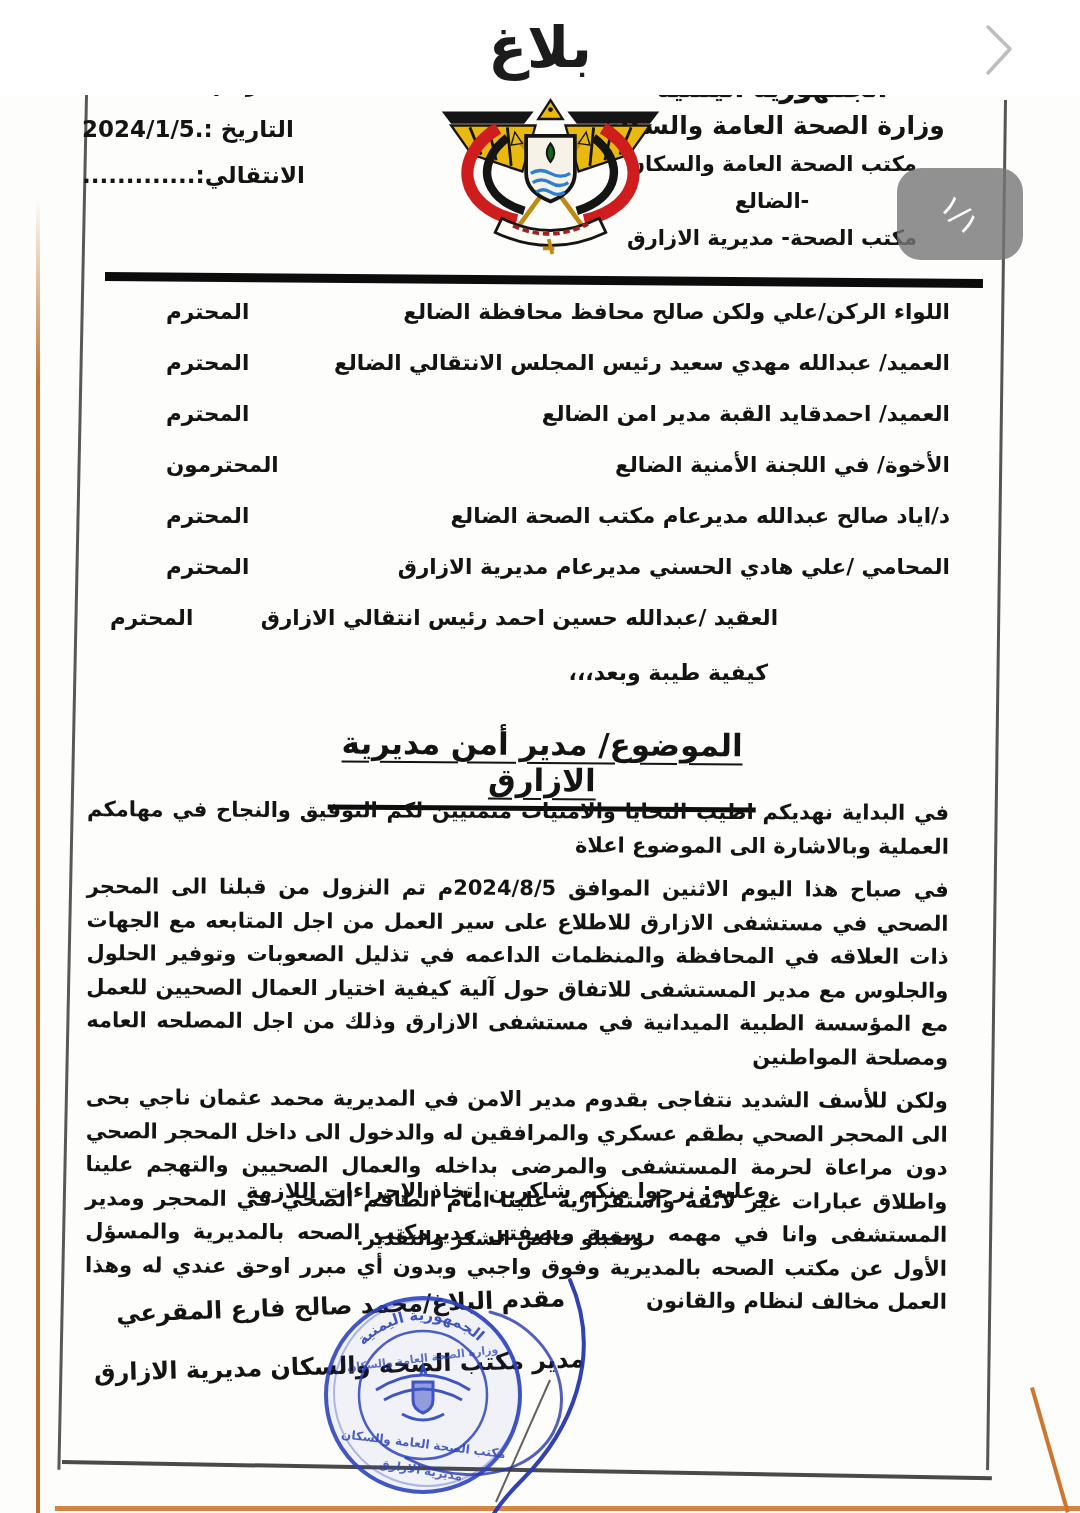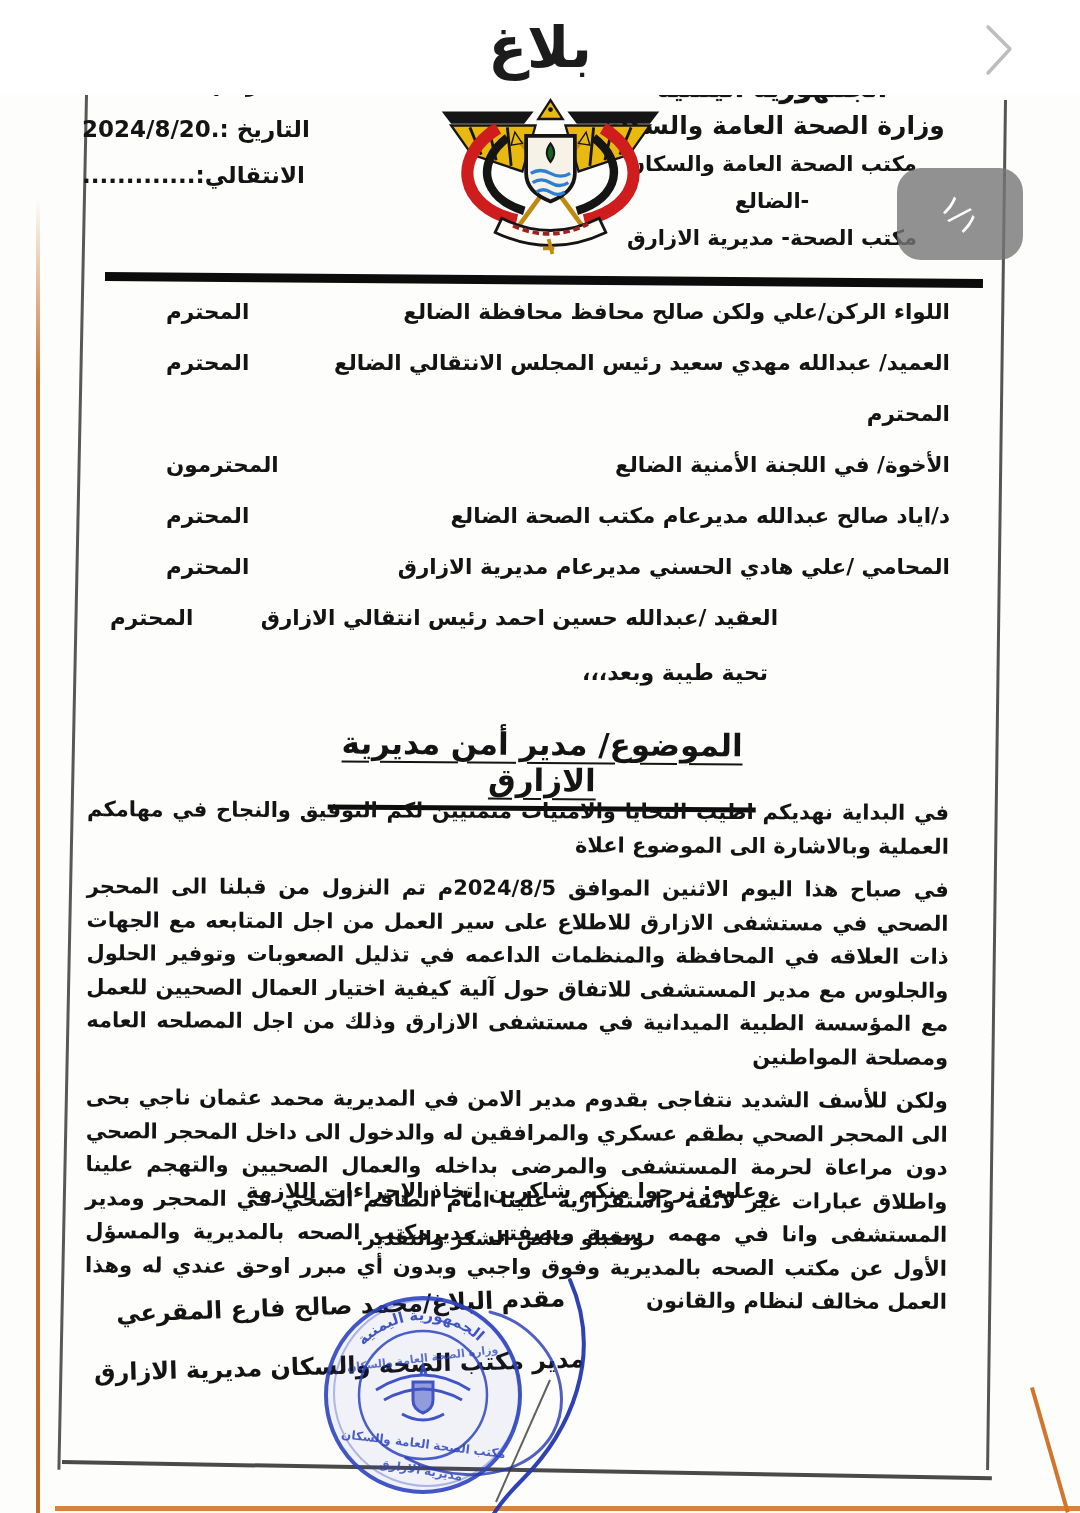--- a/index.html
+++ b/index.html
@@ -92,21 +92,21 @@
 
   <div id="letterhead-right">
     <div class="l1">الجمهورية اليمنية</div>
     <div class="l2">وزارة الصحة العامة والسكان</div>
     <div class="l3">مكتب الصحة العامة والسكان -الضالع</div>
     <div class="l4">مكتب الصحة- مديرية الازارق</div>
   </div>
 
   <div id="letterhead-left">
     <div>الرقم :.............</div>
-    <div>التاريخ :.2024/8/20</div>
+    <div>التاريخ :.2024/1/5</div>
     <div>الانتقالي:.............</div>
   </div>
 
   <svg id="emblem" width="225" height="165" viewBox="0 0 240 175">
     <g fill="#151515">
       <path d="M4 16 h98 l-10 13 h-78 z"></path>
       <path d="M138 16 h98 l-10 13 h-78 z"></path>
     </g>
     <g fill="#e9b90f" stroke="#151515" stroke-width="2.5">
       <path d="M14 31 L104 31 L90 80 L36 62 Z"></path>
@@ -151,41 +151,42 @@
   <div id="recipients" class="doc">
     <div class="recip-row">
       <span class="name">اللواء الركن/علي ولكن صالح محافظ محافظة الضالع</span>
       <span class="honorific">المحترم</span>
     </div>
     <div class="recip-row">
       <span class="name">العميد/ عبدالله مهدي سعيد رئيس المجلس الانتقالي الضالع</span>
       <span class="honorific">المحترم</span>
     </div>
     <div class="recip-row">
+      <span class="name">العميد/ احمدقايد القبة مدير امن الضالع</span>
       <span class="honorific">المحترم</span>
     </div>
     <div class="recip-row">
       <span class="name">الأخوة/ في اللجنة الأمنية الضالع</span>
       <span class="honorific">المحترمون</span>
     </div>
     <div class="recip-row">
       <span class="name">د/اياد صالح عبدالله مديرعام مكتب الصحة الضالع</span>
       <span class="honorific">المحترم</span>
     </div>
     <div class="recip-row">
       <span class="name">المحامي /علي هادي الحسني مديرعام مديرية الازارق</span>
       <span class="honorific">المحترم</span>
     </div>
     <div class="recip-row indent">
       <span class="name">العقيد /عبدالله حسين احمد رئيس انتقالي الازارق</span>
       <span class="honorific">المحترم</span>
     </div>
   </div>
 
-  <div id="greeting" class="doc">تحية طيبة وبعد،،،</div>
+  <div id="greeting" class="doc">كيفية طيبة وبعد،،،</div>
 
   <div id="subject" class="doc">الموضوع/ مدير أمن مديرية الازارق</div>
 
   <div id="body-paragraphs" class="doc">
     <p>في البداية نهديكم اطيب التحايا والامنيات متمنيين لكم التوفيق والنجاح في مهامكم العملية وبالاشارة الى الموضوع اعلاة</p>
     <p>في صباح هذا اليوم الاثنين الموافق 2024/8/5م تم النزول من قبلنا الى المحجر الصحي في مستشفى الازارق للاطلاع على سير العمل من اجل المتابعه مع الجهات ذات العلاقه في المحافظة والمنظمات الداعمه في تذليل الصعوبات وتوفير الحلول والجلوس مع مدير المستشفى للاتفاق حول آلية كيفية اختيار العمال الصحيين للعمل مع المؤسسة الطبية الميدانية في مستشفى الازارق وذلك من اجل المصلحه العامه ومصلحة المواطنين</p>
     <p>ولكن للأسف الشديد نتفاجى بقدوم مدير الامن في المديرية محمد عثمان  ناجي بحى الى المحجر الصحي بطقم عسكري والمرافقين له والدخول الى داخل المحجر الصحي دون مراعاة لحرمة المستشفى والمرضى بداخله والعمال الصحيين والتهجم علينا واطلاق عبارات غير لائقة  واستفزازية علينا امام الطاقم الصحي في المحجر ومدير المستشفى وانا في مهمه رسمية وبصفتي مديرمكتب الصحه بالمديرية والمسؤل الأول عن مكتب الصحه بالمديرية وفوق واجبي وبدون أي مبرر اوحق عندي له وهذا العمل مخالف لنظام والقانون</p>
   </div>
 
   <div id="closing-1" class="doc">وعليه: نرجوا منكم شاكرين اتخاذ الإجراءات اللازمة</div>

